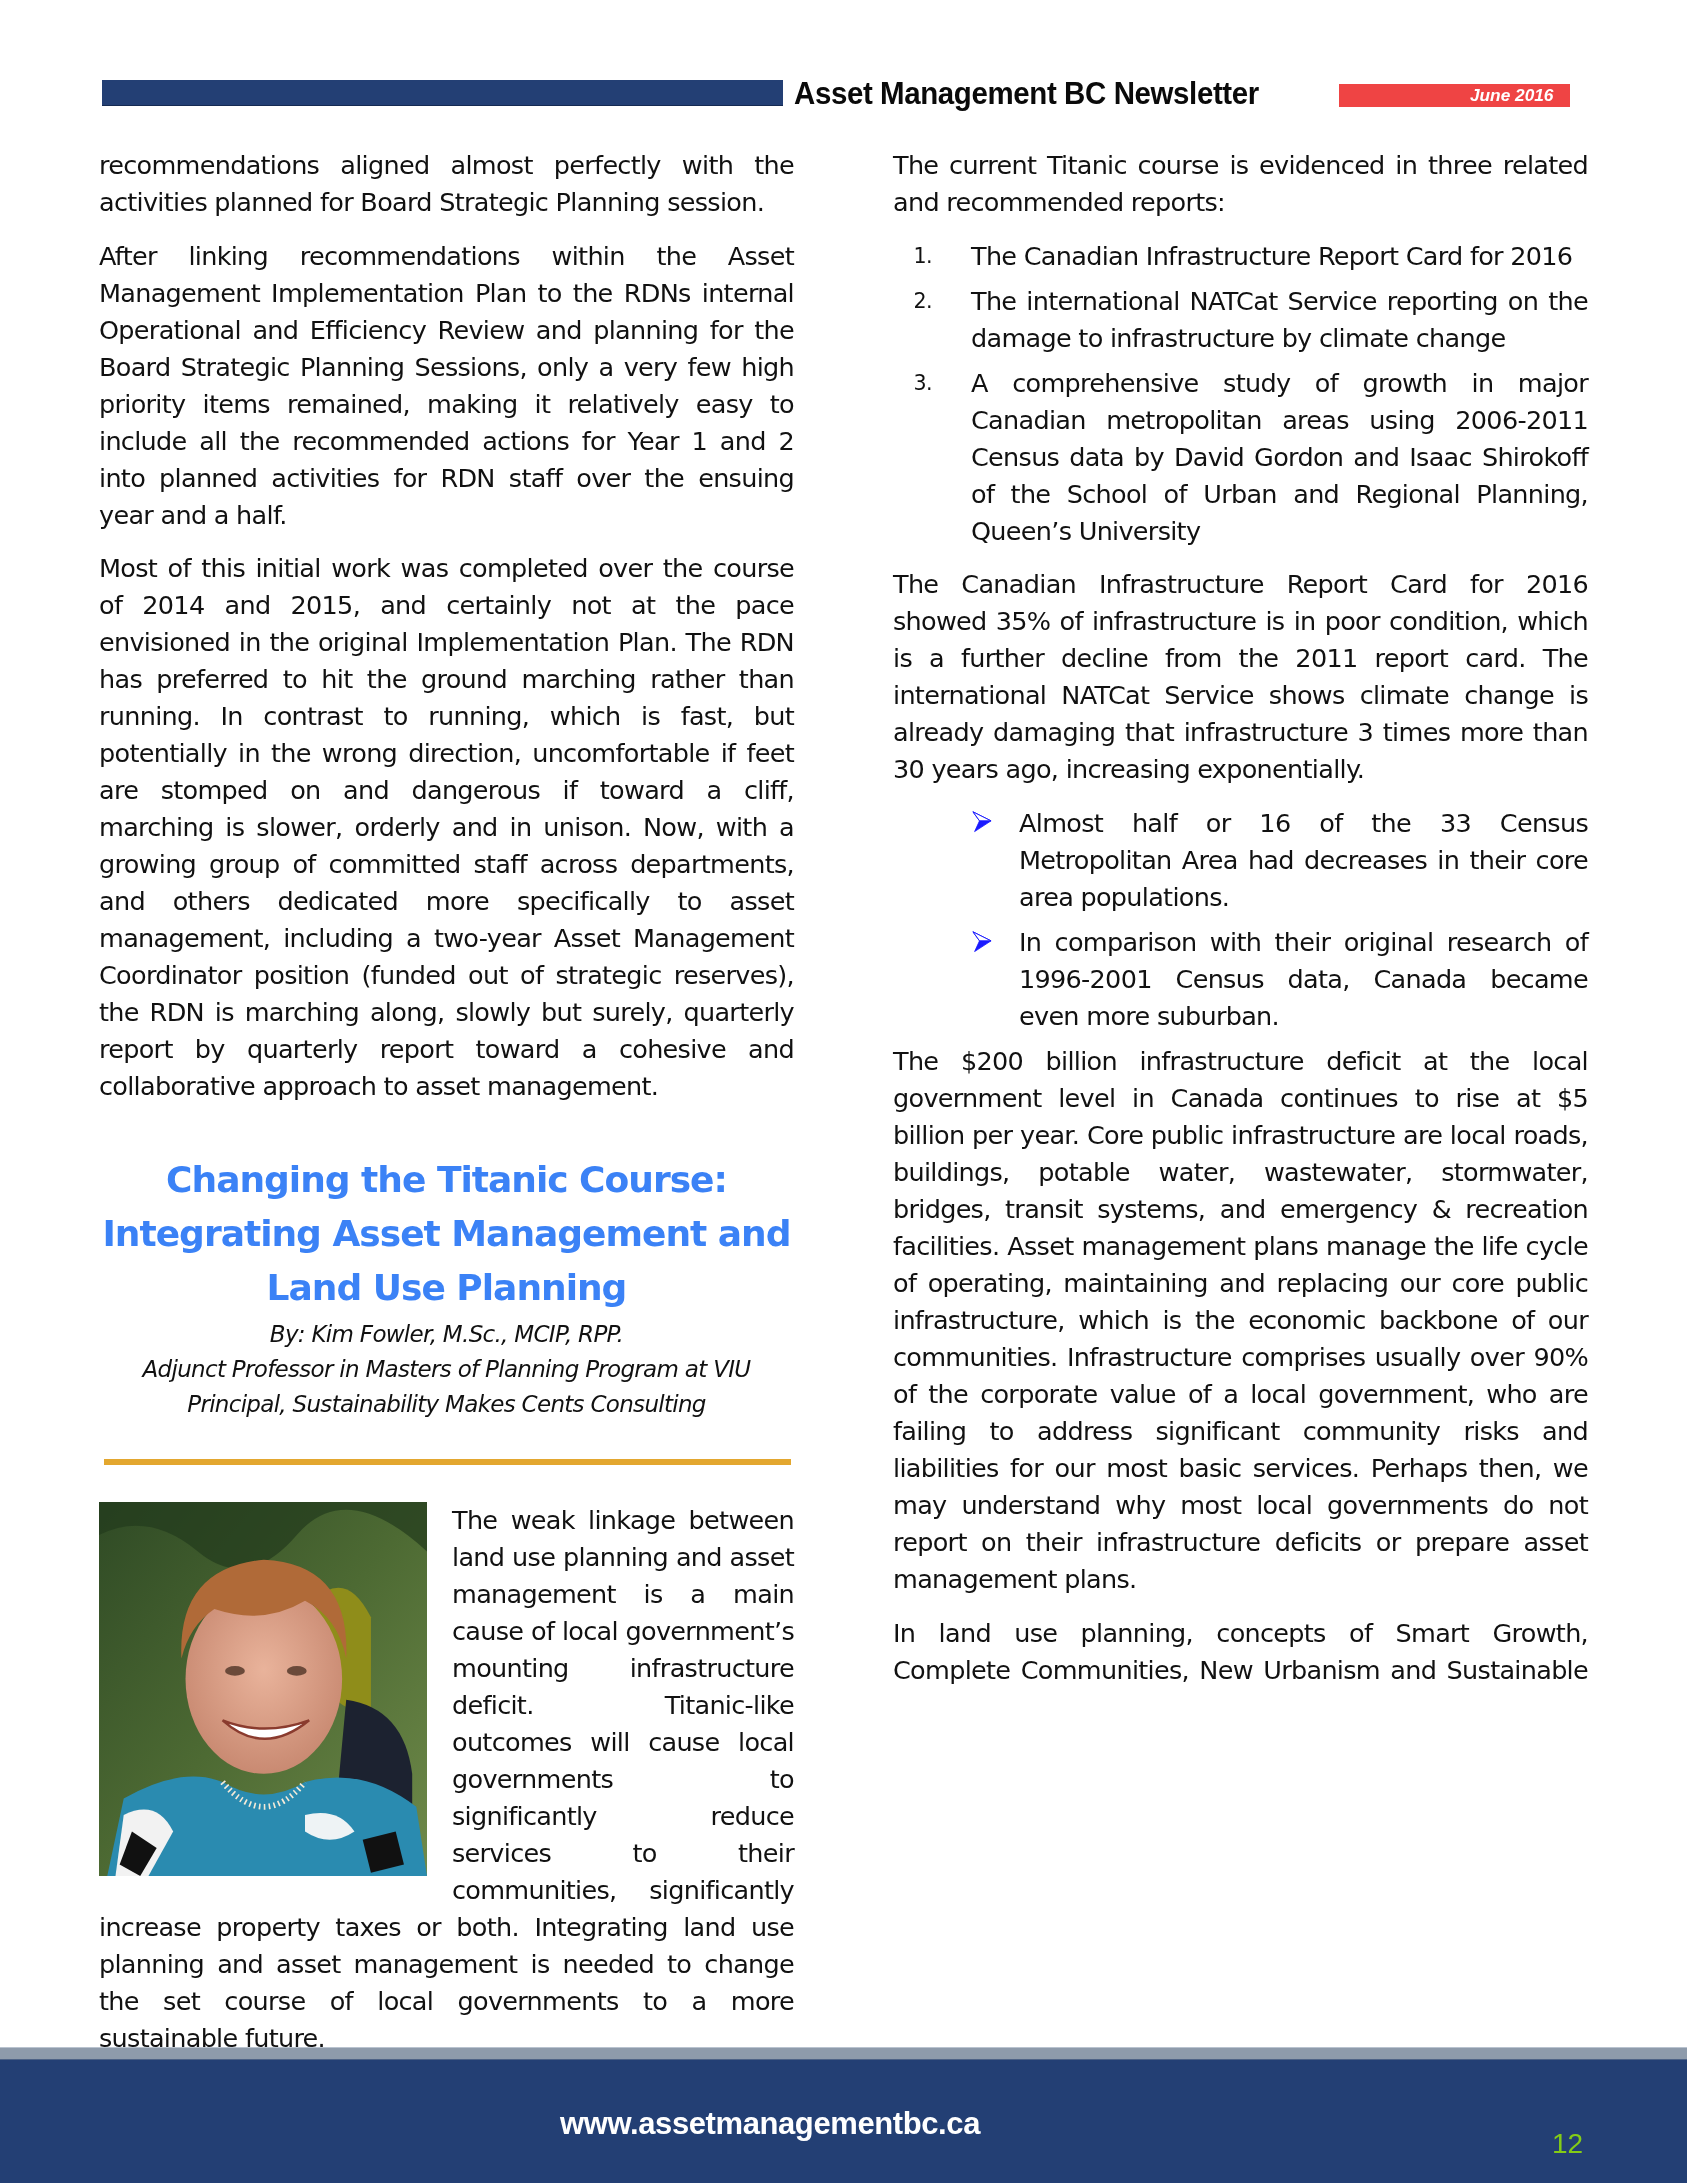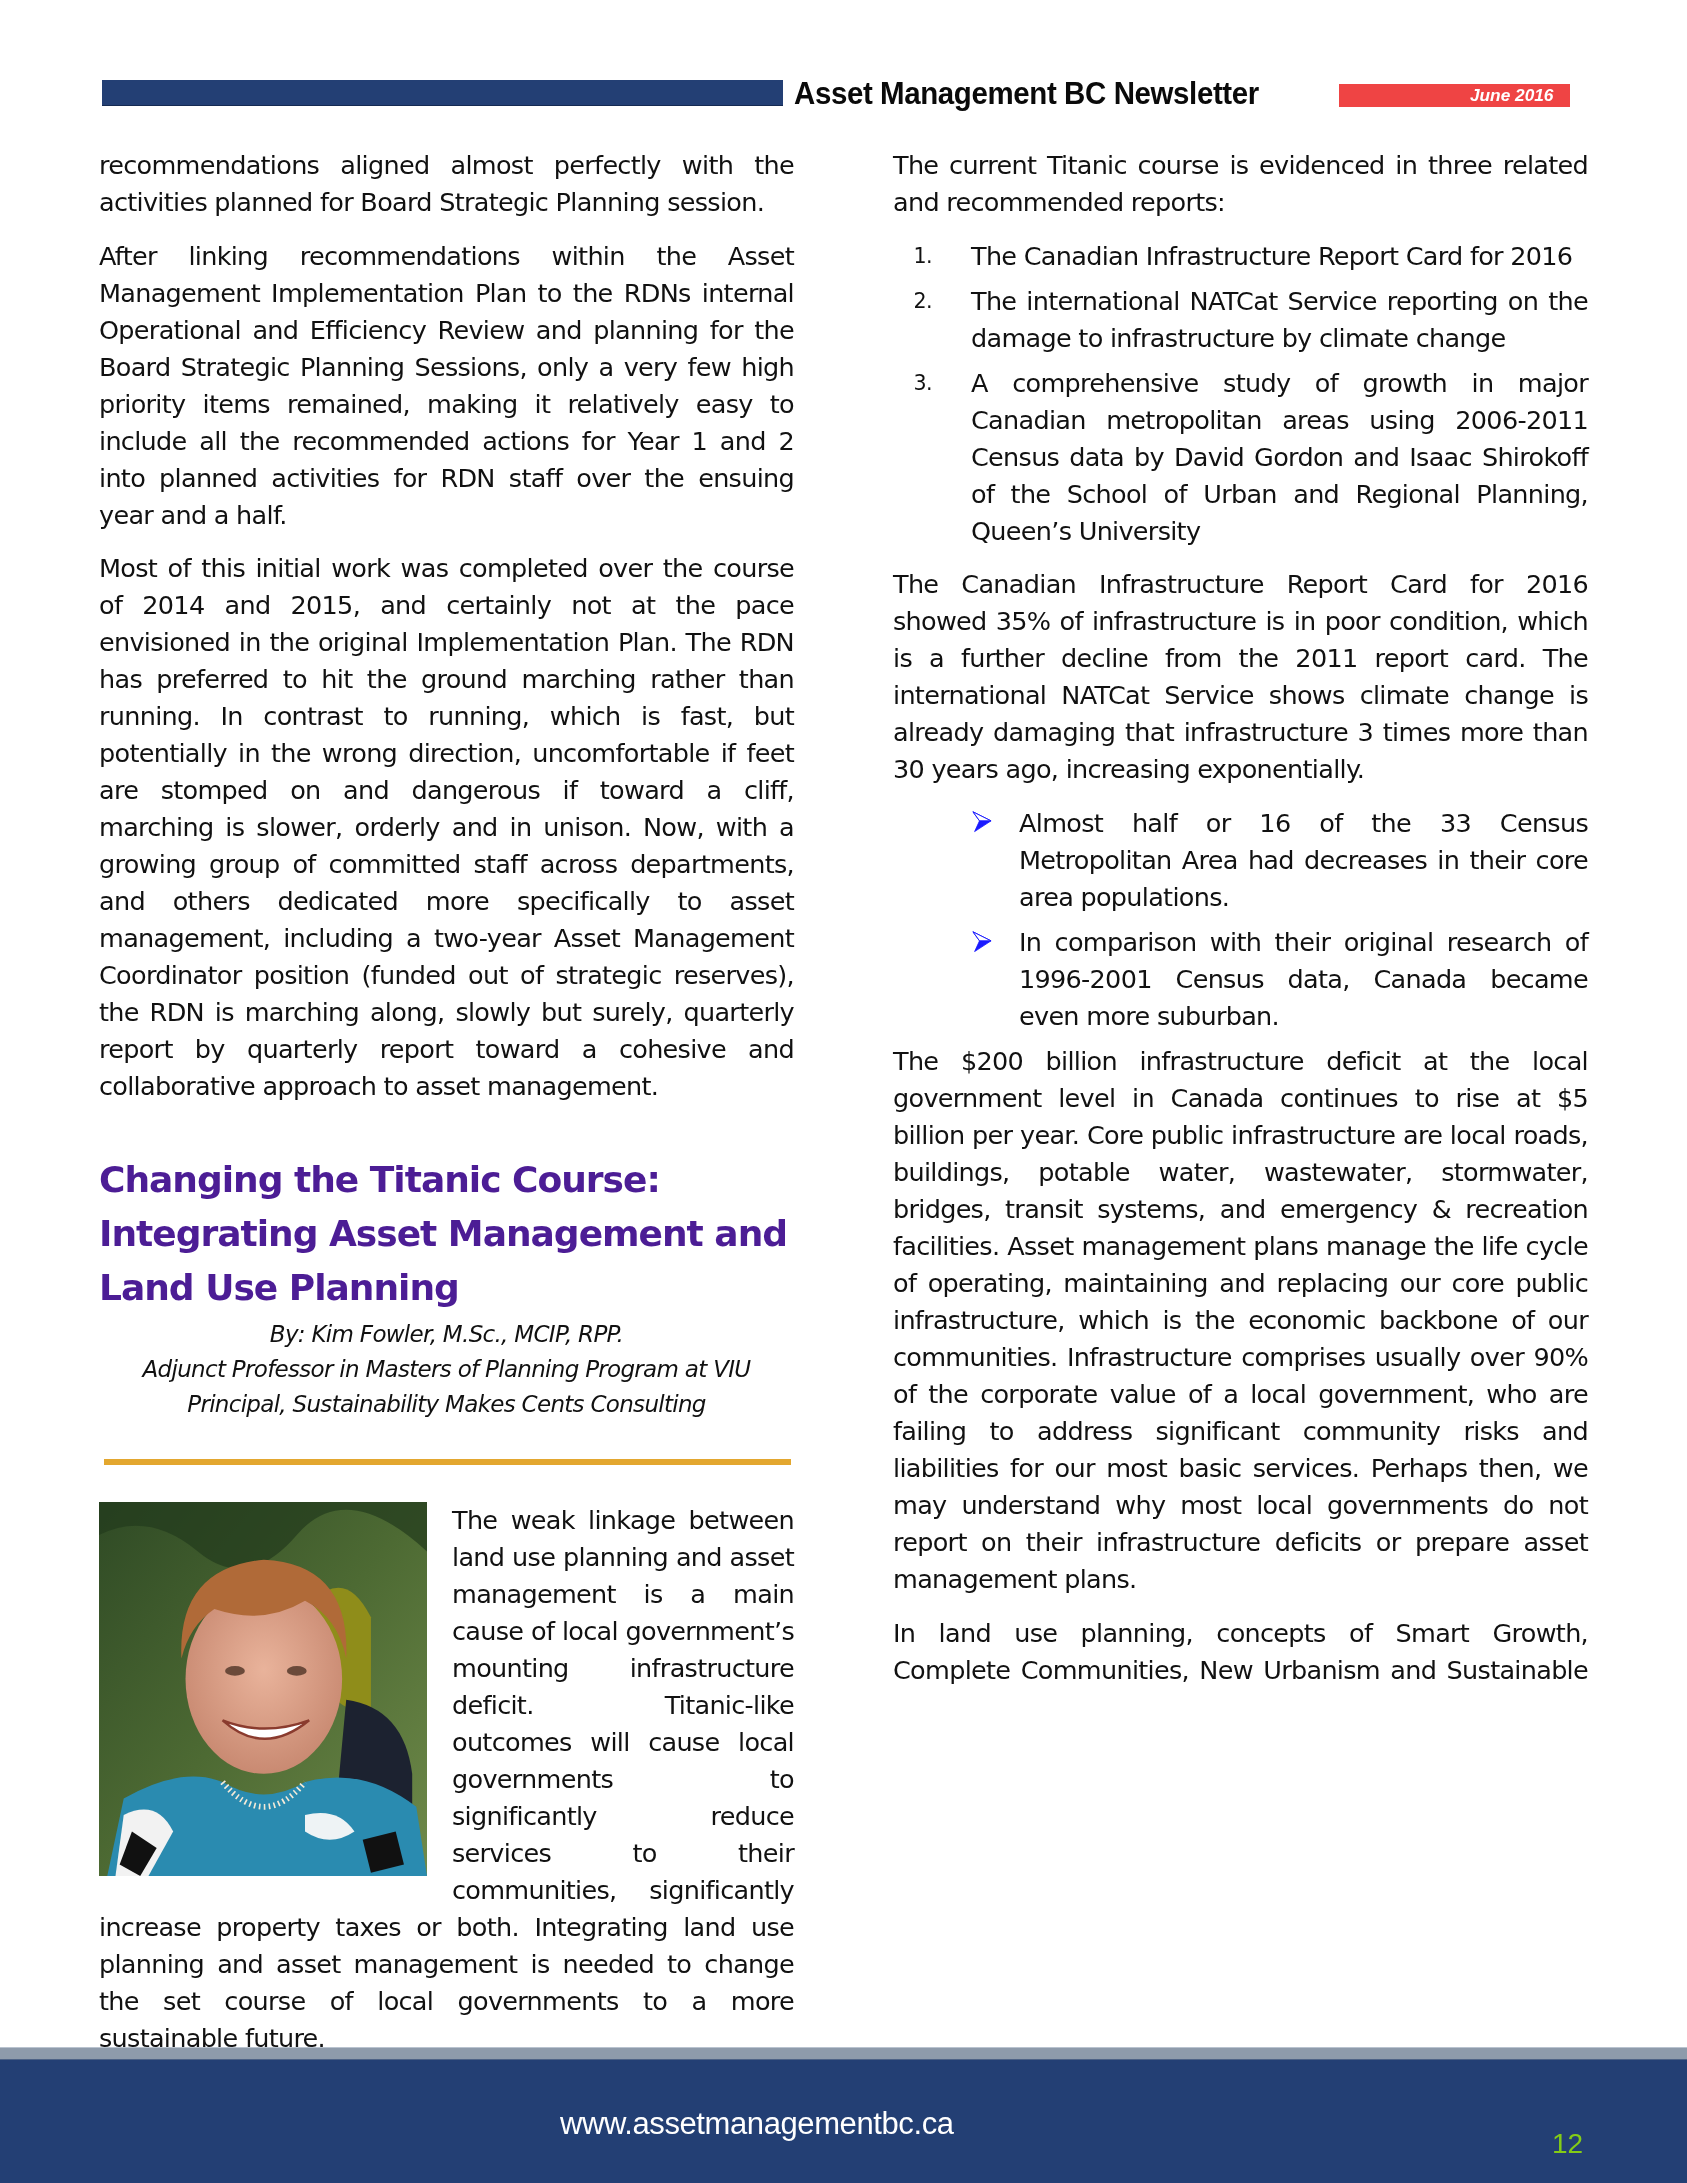--- a/index.html
+++ b/index.html
@@ -12,21 +12,21 @@
   .hdr-bar-right { position: absolute; left: 1339px; top: 84px; width: 231px; height: 23px; background: #ef4444; }
   .hdr-date { position: absolute; right: 16.5px; top: 0px; font-family: "Liberation Sans", sans-serif; font-weight: bold; font-style: italic; font-size: 17.3px; line-height: 23px; color: #ffffff; }
 
   
   .col { position: absolute; top: 147px; font-family: "DejaVu Sans", "Liberation Sans", sans-serif; font-size: 25.5px; line-height: 37px; color: #111; letter-spacing: -0.7px; word-spacing: 0px; }
   .col-left { left: 99px; width: 695px; }
   .col-right { left: 893px; width: 695px; }
   .col p { margin: 0 0 16.5px 0; text-align: justify; }
   .col p.last-left { margin-bottom: 0; }
 
-  .article-title { font-family: "DejaVu Sans", "Liberation Sans", sans-serif; font-weight: bold; font-size: 36px; line-height: 54px; letter-spacing: -1px; margin: 48px 0 0 0; color: #4c1d95; }
+  .article-title { font-family: "DejaVu Sans", "Liberation Sans", sans-serif; font-weight: bold; font-size: 36px; line-height: 54px; letter-spacing: -1px; margin: 48px 0 0 0; color: #3b82f6; text-align: center; }
   .byline { text-align: center; font-style: italic; font-size: 23px; line-height: 35px; letter-spacing: -0.7px; margin-top: 1.6px; }
   .gold-rule { height: 6.6px; background: #e3a72f; margin: 37px 3.3px 37px 5px; }
 
   .photo-wrap { float: left; width: 328px; height: 374px; margin: 0 25px 5px 0; position: relative; overflow: hidden; }
   .photo { width: 328px; height: 374px; display: block; }
   .photo-text p { margin: 0; }
   .photo-text { margin-top: 0; }
 
   
   .numlist { list-style: none; margin: 0 0 16.5px 0; padding: 0; }
@@ -34,21 +34,21 @@
   .numlist .num { position: absolute; left: 20.6px; top: 0; font-size: 20.6px; }
 
   
   .arrowlist { list-style: none; margin: 0 0 8.2px 0; padding: 0; }
   .arrowlist li { position: relative; padding-left: 126px; margin-bottom: 8.2px; text-align: justify; }
   .arrowlist .arrow { position: absolute; left: 79px; top: 6.6px; width: 20px; height: 21.4px; }
 
   
   .footer-gray { position: absolute; left: 0; top: 2047px; width: 1687px; height: 11.5px; background: #8e9bab; border-top: 0.8px solid #b9c3cf; }
   .footer { position: absolute; left: 0; top: 2059px; width: 1687px; height: 124px; background: #233f74; border-top: 1.6px solid #4d6285; }
-  .footer-url { position: absolute; left: 560px; top: 46px; font-family: "Liberation Sans", sans-serif; font-weight: normal; font-size: 31px; color: #ffffff; letter-spacing: -0.4px; }
+  .footer-url { position: absolute; left: 560px; top: 46px; font-family: "Liberation Sans", sans-serif; font-weight: bold; font-size: 31px; color: #ffffff; letter-spacing: -0.4px; }
   .footer-page { position: absolute; left: 1552px; top: 68px; font-family: Liberation Sans, sans-serif; font-size: 28px; color: #84cc16; }
 </style>
 </head>
 <body>
 
 <div class="hdr-bar-left"></div>
 <div class="hdr-title">Asset Management BC Newsletter</div>
 <div class="hdr-bar-right">
   <span class="hdr-date">June 2016</span>
 </div>

